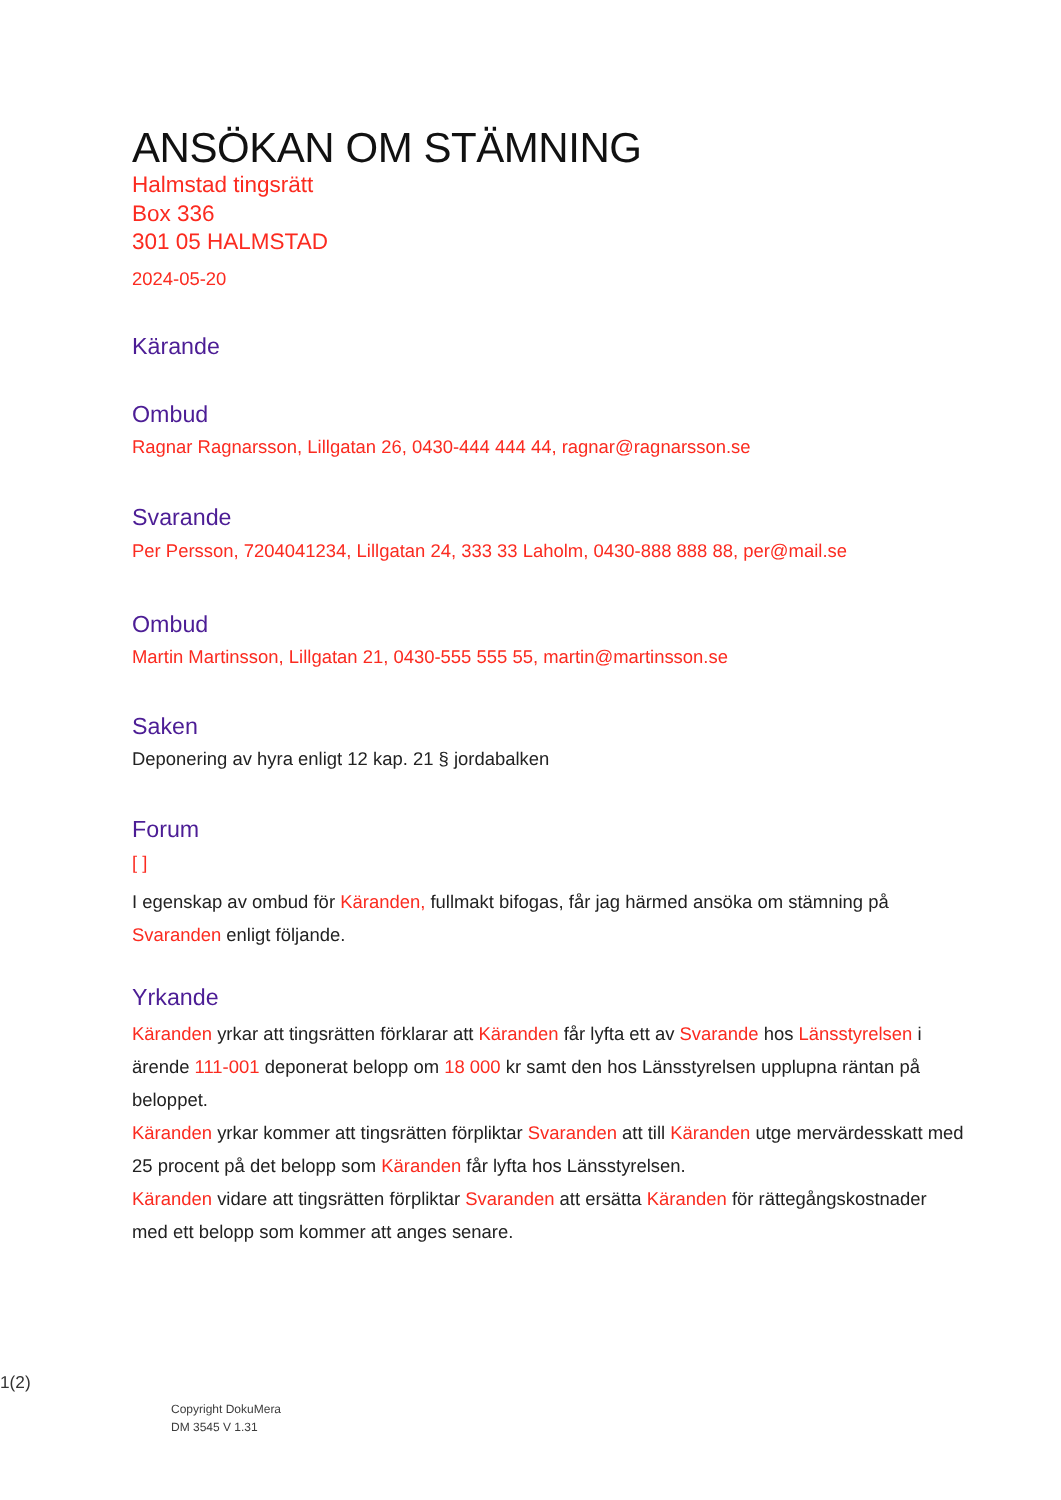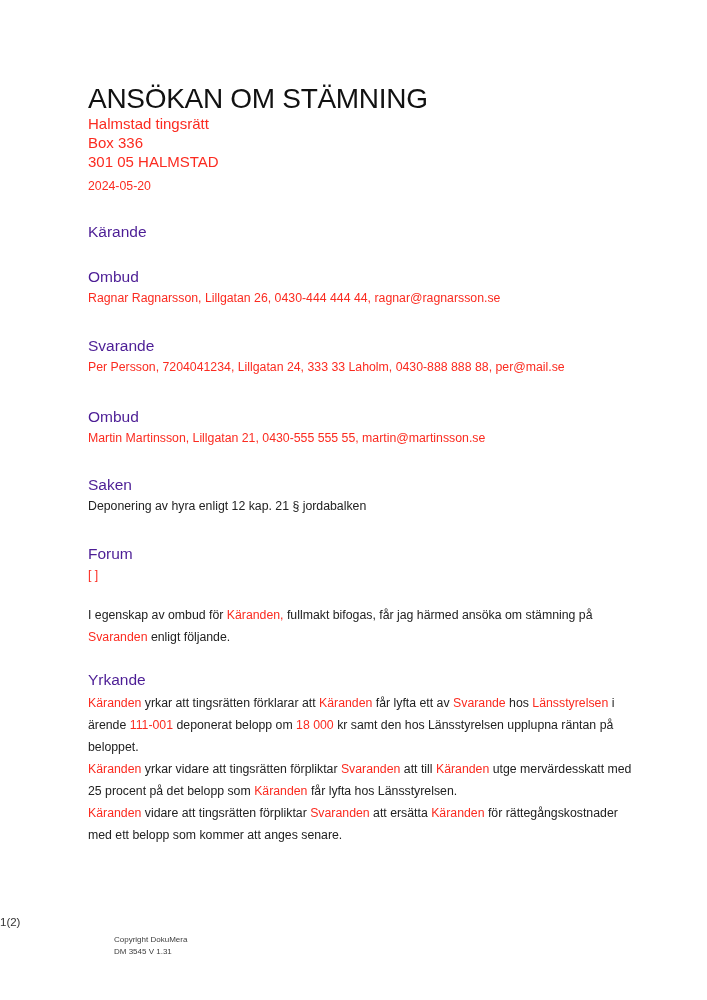--- a/index.html
+++ b/index.html
@@ -13,21 +13,21 @@
   h2.sec-head{font-size:15.5px;line-height:21px;font-weight:400;color:#4c1d95;margin:26px 0 2px 0;}
   #sec-karande h2{margin-top:25px;}
   #sec-ombud1 h2{margin-top:24px;}
   #sec-svarande h2{margin-top:27px;}
   #sec-ombud2 h2{margin-top:29px;}
   #sec-saken h2{margin-top:26px;}
   #sec-forum h2{margin-top:27px;}
   #sec-yrkande h2{margin-top:21px;}
   .sec-body{font-size:12.3px;line-height:19px;margin:0;}
   .para{font-size:12.3px;line-height:22px;margin:0;}
-  .intro{margin-top:19px;}
+  .intro{margin-top:5px;}
   .red{color:#fb2b20;}
   .page-number{position:absolute;top:915px;left:0;width:100%;text-align:left;
         font-size:11.5px;line-height:14px;color:#333333;}
   .copyright{position:absolute;top:934px;left:86px;font-size:8px;line-height:11.5px;
         color:#3d3d3d;margin-left:28px;}
 </style>
 </head>
 <body>
 
 <div class="page">
@@ -70,21 +70,21 @@
     <section id="sec-forum">
       <h2 class="sec-head">Forum</h2>
       <p class="sec-body red">[ ]</p>
       <p class="para intro"><span>I egenskap av ombud för </span><span class="red">Käranden,</span><span> fullmakt bifogas, får jag härmed ansöka om stämning på </span><span class="red">Svaranden</span><span> enligt följande.</span></p>
     </section>
 
     <section id="sec-yrkande">
       <h2 class="sec-head">Yrkande</h2>
       <div>
           <p class="para"><span class="red">Käranden</span><span> yrkar att tingsrätten förklarar att </span><span class="red">Käranden</span><span> får lyfta ett av </span><span class="red">Svarande</span><span> hos </span><span class="red">Länsstyrelsen</span><span> i ärende </span><span class="red">111-001</span><span> deponerat belopp om </span><span class="red">18 000</span><span> kr samt den hos Länsstyrelsen upplupna räntan på beloppet.</span></p>
-          <p class="para"><span class="red">Käranden</span><span> yrkar vidare att tingsrätten förpliktar </span><span class="red">Svaranden</span><span> att till </span><span class="red">Käranden</span><span> utge mervärdesskatt med 25 procent på det belopp som </span><span class="red">Käranden</span><span> får lyfta hos Länsstyrelsen.</span></p>
+          <p class="para"><span class="red">Käranden</span><span> yrkar kommer att tingsrätten förpliktar </span><span class="red">Svaranden</span><span> att till </span><span class="red">Käranden</span><span> utge mervärdesskatt med 25 procent på det belopp som </span><span class="red">Käranden</span><span> får lyfta hos Länsstyrelsen.</span></p>
           <p class="para"><span class="red">Käranden</span><span> vidare att tingsrätten förpliktar </span><span class="red">Svaranden</span><span> att ersätta </span><span class="red">Käranden</span><span> för rättegångskostnader med ett belopp som kommer att anges senare.</span></p>
         </div>
     </section>
 
   </div>
 
   <div class="page-number">1(2)</div>
 
   <div class="copyright">
     <div>Copyright DokuMera</div>

